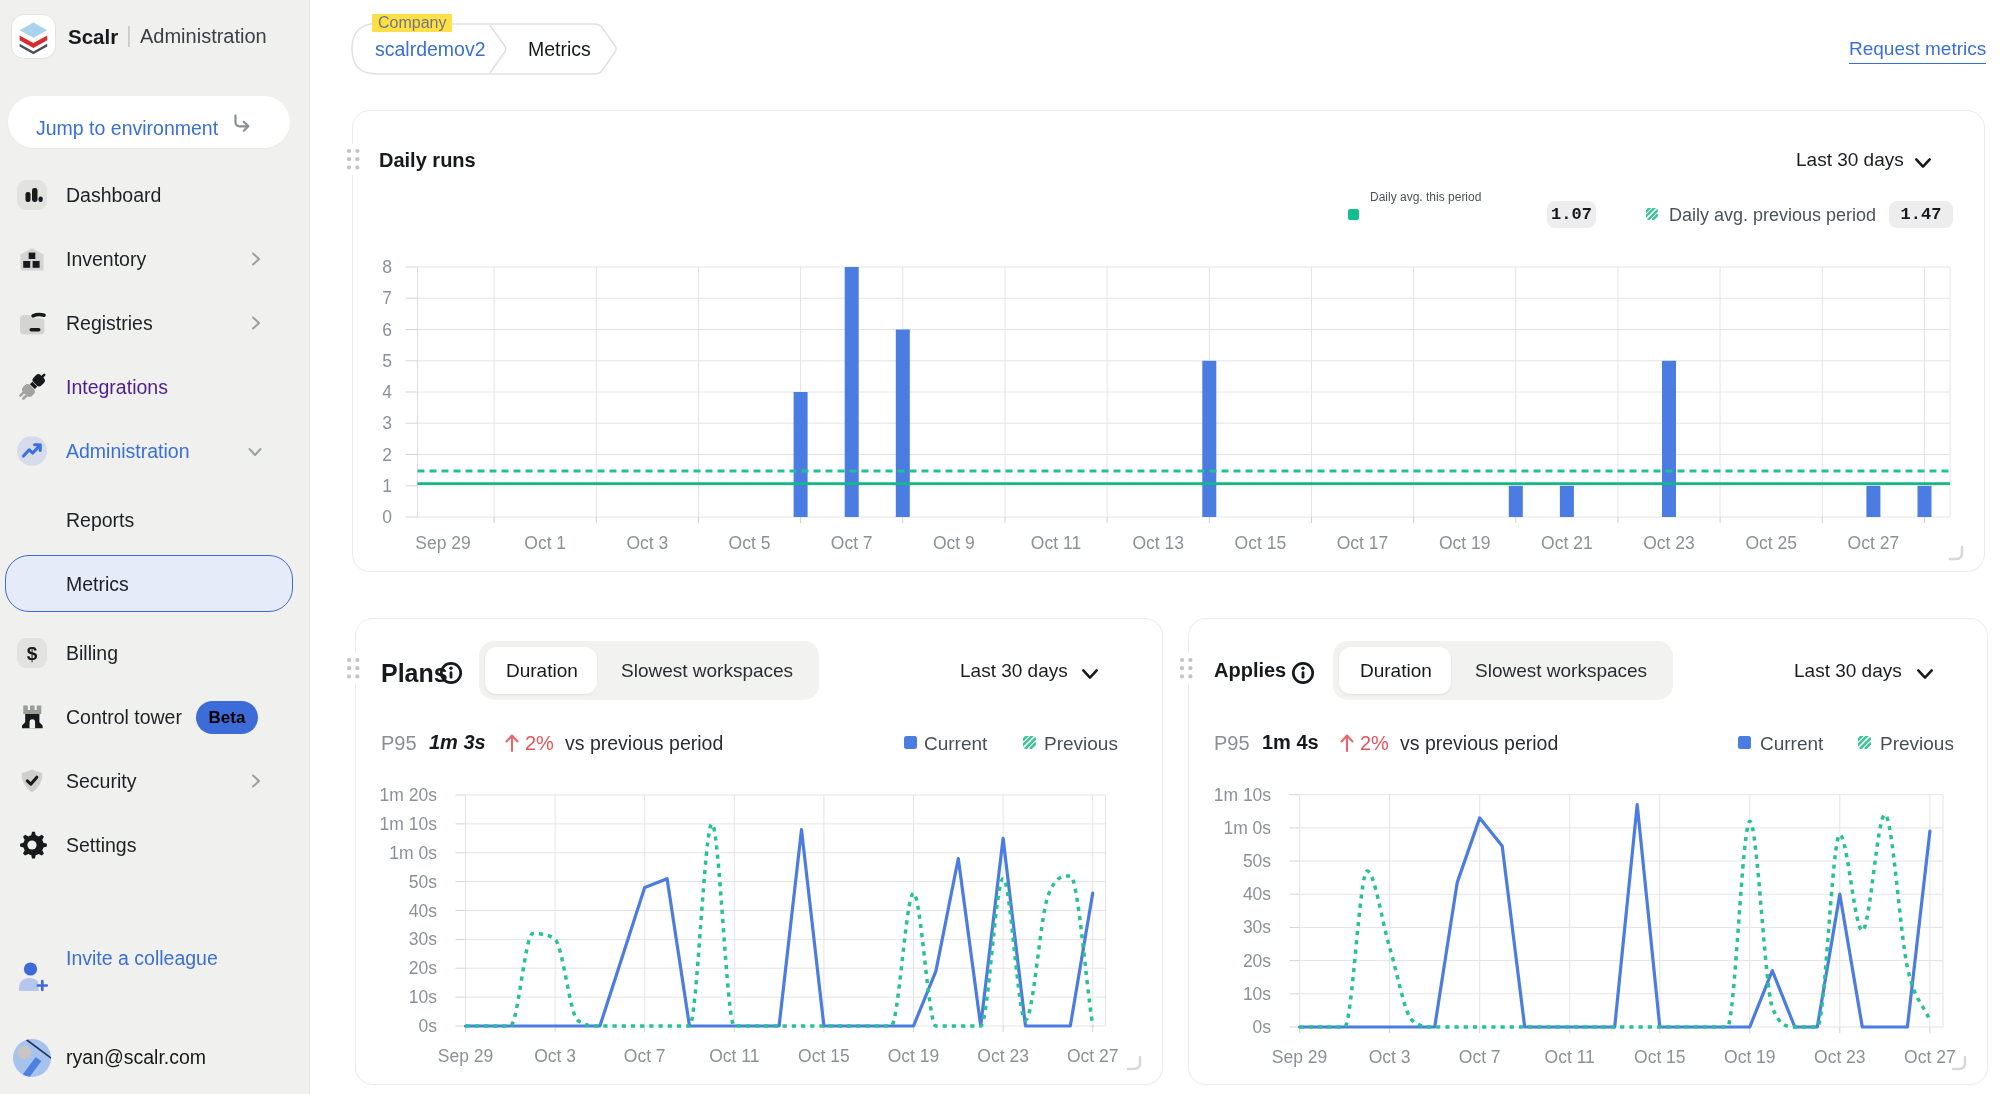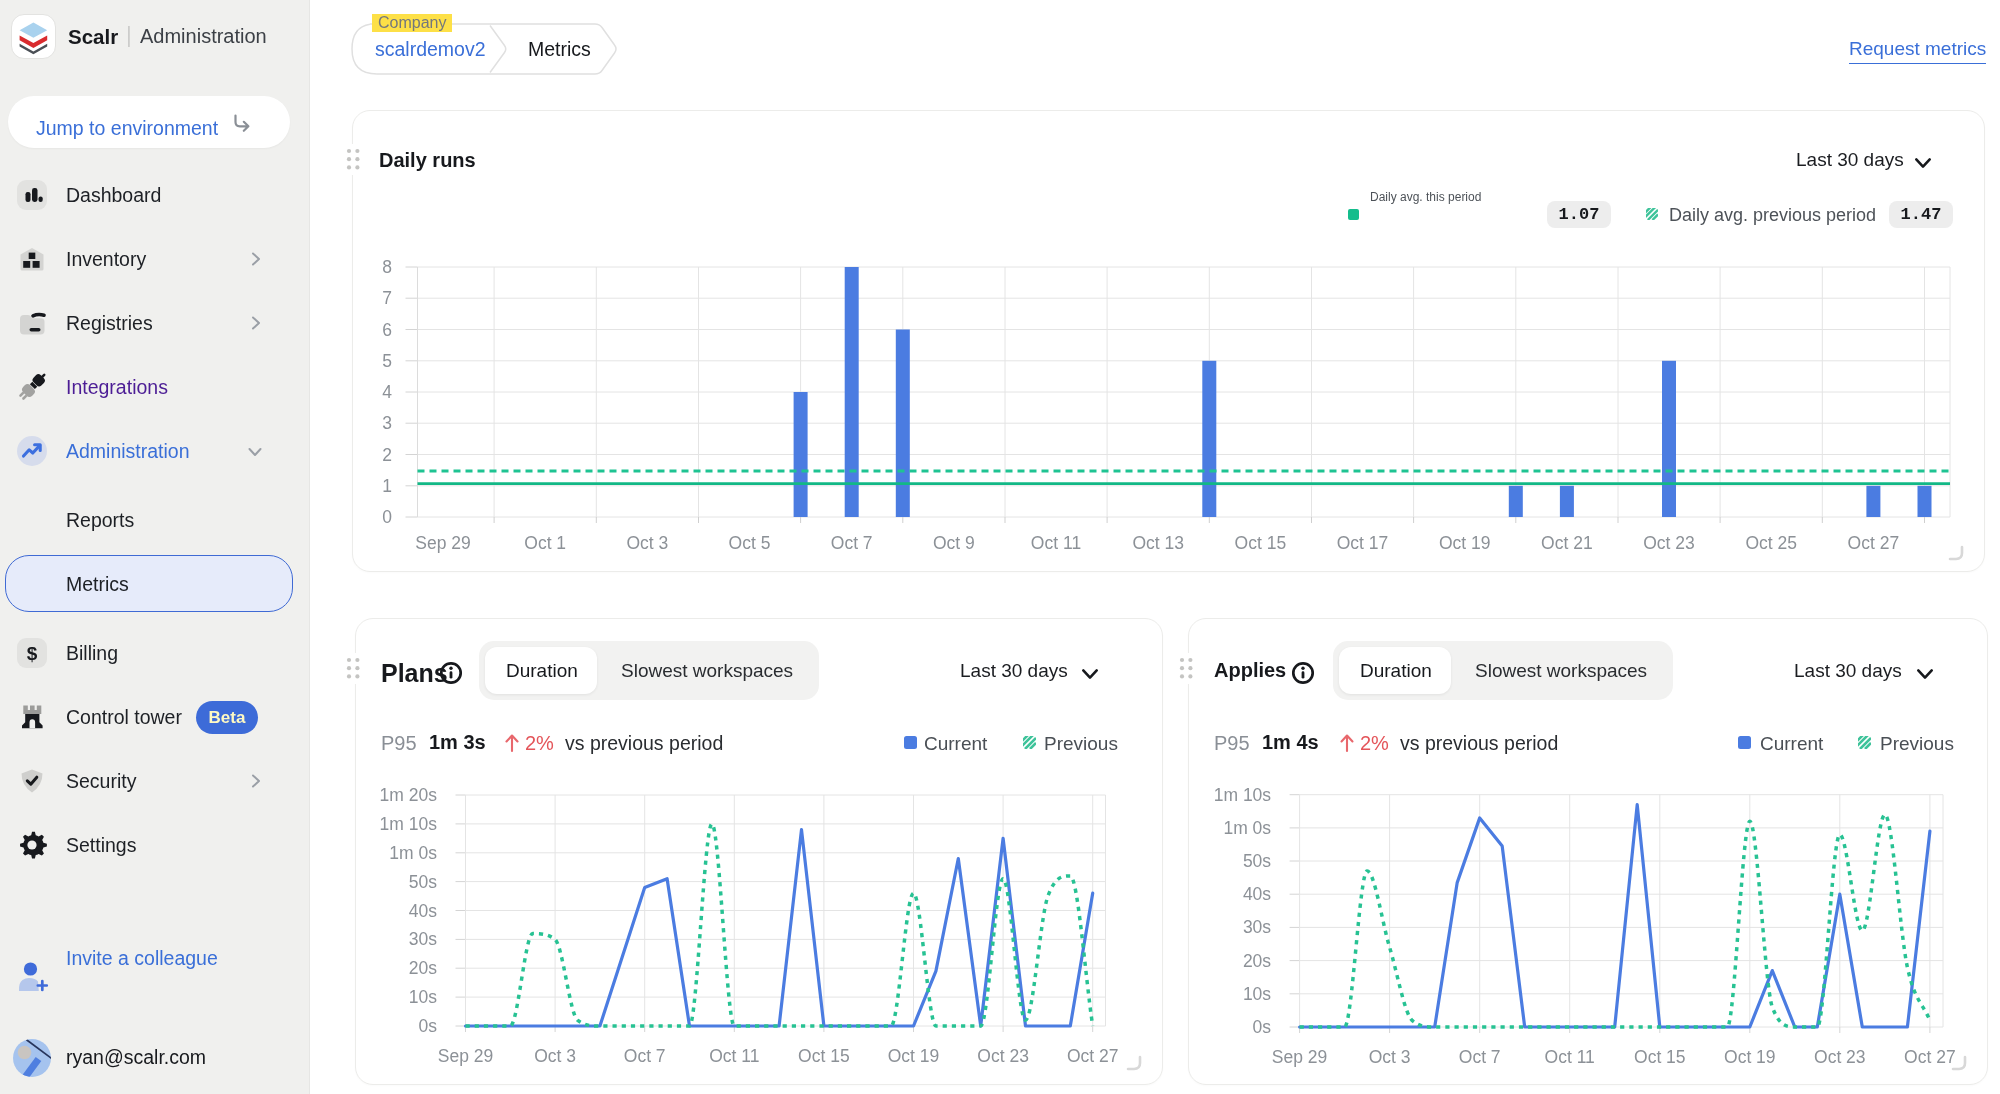--- a/index.html
+++ b/index.html
@@ -90,21 +90,21 @@
 </svg>
 <div class="abs navlab" style="left:66px;top:770px;">Security</div>
 <svg class="abs" style="left:248px;top:773px" width="16" height="16" viewBox="0 0 16 16">
     <path d="M5 2.5 L11 8 L5 13.5" fill="none" stroke="#9a9fa6" stroke-width="2" stroke-linecap="round" stroke-linejoin="round"></path>
   </svg>
 <svg class="abs" style="left:17px;top:830px" width="30" height="30" viewBox="0 0 30 30">
     <path d="M15 2.8 l2.6 0 l0.8 3.2 a9.5 9.5 0 0 1 2.6 1.1 l3-1.6 l1.9 1.9 l-1.6 3 a9.5 9.5 0 0 1 1.1 2.6 l3.2 0.8 l0 2.6 l-3.2 0.8 a9.5 9.5 0 0 1-1.1 2.6 l1.6 3 l-1.9 1.9 l-3-1.6 a9.5 9.5 0 0 1-2.6 1.1 l-0.8 3.2 l-2.6 0 l-0.8-3.2 a9.5 9.5 0 0 1-2.6-1.1 l-3 1.6 l-1.9-1.9 l1.6-3 a9.5 9.5 0 0 1-1.1-2.6 l-3.2-0.8 l0-2.6 l3.2-0.8 a9.5 9.5 0 0 1 1.1-2.6 l-1.6-3 l1.9-1.9 l3 1.6 a9.5 9.5 0 0 1 2.6-1.1 Z" fill="#17191d" transform="translate(-1.3,-1.3) scale(1.09)"></path>
 <circle cx="15" cy="15" r="4.6" fill="#f0f0ee"></circle>
   </svg>
 <div class="abs navlab" style="left:66px;top:834px;">Settings</div>
-<div class="abs" style="left:196px;top:701px;width:62px;height:33px;background:#3d6bd8;border-radius:17px;color:#fef9c3;font-size:17px;font-weight:700;text-align:center;line-height:33px;">Beta</div>
+<div class="abs" style="left:196px;top:701px;width:62px;height:33px;background:#3d6bd8;border-radius:17px;color:#000000;font-size:17px;font-weight:700;text-align:center;line-height:33px;">Beta</div>
 <svg class="abs" style="left:18px;top:961px" width="32" height="32" viewBox="0 0 32 32">
  <circle cx="12.5" cy="8" r="6.6" fill="#3f6bd9"></circle>
  <path d="M1 30 Q0.6 21.5 4.5 19 Q7.5 17 11 17 Q17.5 17 20 20.5 L20.8 30 Z" fill="#b5c7ec"></path>
  <path d="M24.3 20 L24.3 29 M19.8 24.5 L28.8 24.5" stroke="#3f6bd9" stroke-width="2.7" stroke-linecap="round"></path>
 </svg>
 <div class="abs" style="left:66px;top:947px;font-size:19.5px;font-weight:500;color:#3a6fd8;">Invite a colleague</div>
 <svg class="abs" style="left:13px;top:1039px" width="38" height="38" viewBox="0 0 38 38">
  <defs>
       <clipPath id="avc">
         <circle cx="19" cy="19" r="19"></circle>
@@ -136,21 +136,21 @@
     <circle cx="349.0" cy="167.4" r="2.1" fill="#c4c4c2"></circle>
     <circle cx="357.4" cy="167.4" r="2.1" fill="#c4c4c2"></circle>
   </svg>
 <div class="abs" style="left:379px;top:149px;font-size:20px;font-weight:700;color:#17191d;">Daily runs</div>
 <div class="abs" style="left:1796px;top:149px;font-size:19px;font-weight:500;color:#1b1d21;">Last 30 days</div>
 <svg class="abs" style="left:1912px;top:152px" width="22" height="22" viewBox="0 0 18 18">
     <path d="M3.5 6 L9 12 L14.5 6" fill="none" stroke="#17191d" stroke-width="2.1" stroke-linecap="round" stroke-linejoin="round"></path>
   </svg>
 <div class="abs" style="left:1348px;top:209px;width:11px;height:11px;background:#14bd8c;border-radius:2px;"></div>
 <div class="abs" style="left:1370px;top:190px;font-size:12px;color:#4d5258;">Daily avg. this period</div>
-<div class="abs" style="left:1547px;top:201px;width:64px;height:27px;background:#ededed;border-radius:8px;text-align:center;line-height:27px;font-family:Liberation Mono,monospace;font-size:17px;font-weight:700;color:#17191d;">1.07</div>
+<div class="abs" style="left:1547px;top:201px;width:49px;height:27px;background:#ededed;border-radius:8px;text-align:center;line-height:27px;font-family:Liberation Mono,monospace;font-size:17px;font-weight:700;color:#17191d;">1.07</div>
 <svg class="abs" style="left:1646px;top:208px" width="12" height="12" viewBox="0 0 13 13">
  <rect x="0.5" y="0.5" width="12" height="12" rx="2" fill="#ffffff"></rect>
  <g stroke="#3ec39a" stroke-width="2.6">
   <path d="M-2 6 L6 -2 M-2 11 L11 -2 M2 13 L13 2 M7 13 L13 7"></path>
  </g>
  <rect x="0" y="0" width="13" height="13" rx="2.5" fill="none"></rect>
 </svg>
 <div class="abs" style="left:1669px;top:205px;font-size:18px;color:#4d5258;">Daily avg. previous period</div>
 <div class="abs" style="left:1889px;top:201px;width:64px;height:27px;background:#ededed;border-radius:8px;text-align:center;line-height:27px;font-family:Liberation Mono,monospace;font-size:17px;font-weight:700;color:#17191d;">1.47</div>
 <svg class="abs" style="left:0;top:0" width="2000" height="1094" viewBox="0 0 2000 1094">
@@ -261,21 +261,21 @@
 </svg>
 <div class="abs" style="left:479px;top:641px;width:340px;height:59px;background:#f2f2f1;border-radius:15px;"></div>
 <div class="abs" style="left:485px;top:647px;width:112px;height:47px;background:#fff;border-radius:12px;box-shadow:0 1px 3px rgba(0,0,0,0.07);"></div>
 <div class="abs" style="left:506px;top:660px;font-size:19px;font-weight:500;color:#17191d;">Duration</div>
 <div class="abs" style="left:621px;top:660px;font-size:19px;font-weight:500;color:#2a2d31;">Slowest workspaces</div>
 <div class="abs" style="left:960px;top:660px;font-size:19px;font-weight:500;color:#1b1d21;">Last 30 days</div>
 <svg class="abs" style="left:1079px;top:663px" width="22" height="22" viewBox="0 0 18 18">
     <path d="M3.5 6 L9 12 L14.5 6" fill="none" stroke="#17191d" stroke-width="2.1" stroke-linecap="round" stroke-linejoin="round"></path>
   </svg>
 <div class="abs" style="left:381px;top:732px;font-size:20px;color:#8a8f96;">P95</div>
-<div class="abs" style="left:429px;top:731px;font-size:20px;font-weight:700;color:#17191d;">1m 3s</div>
+<div class="abs" style="left:429px;top:731px;font-size:20px;font-weight:700;color:#17191d;font-style:italic;">1m 3s</div>
 <svg class="abs" style="left:503px;top:733px" width="18" height="20" viewBox="0 0 18 20">
     <path d="M9 18 L9 3 M3.5 8.5 L9 2.5 L14.5 8.5" fill="none" stroke="#e8676c" stroke-width="2.1" stroke-linecap="round" stroke-linejoin="round"></path>
   </svg>
 <div class="abs" style="left:525px;top:732px;font-size:20px;font-weight:400;color:#e4555a;">2%</div>
 <div class="abs" style="left:565px;top:732px;font-size:19.5px;color:#2a2d31;">vs previous period</div>
 <div class="abs" style="left:904px;top:736px;width:13px;height:13px;background:#4b7ce1;border-radius:2.5px;"></div>
 <div class="abs" style="left:924px;top:733px;font-size:19px;color:#4a4f55;">Current</div>
 <svg class="abs" style="left:1023px;top:736px" width="13" height="13" viewBox="0 0 13 13">
  <rect x="0.5" y="0.5" width="12" height="12" rx="2" fill="#ffffff"></rect>
  <g stroke="#3ec39a" stroke-width="2.6">

